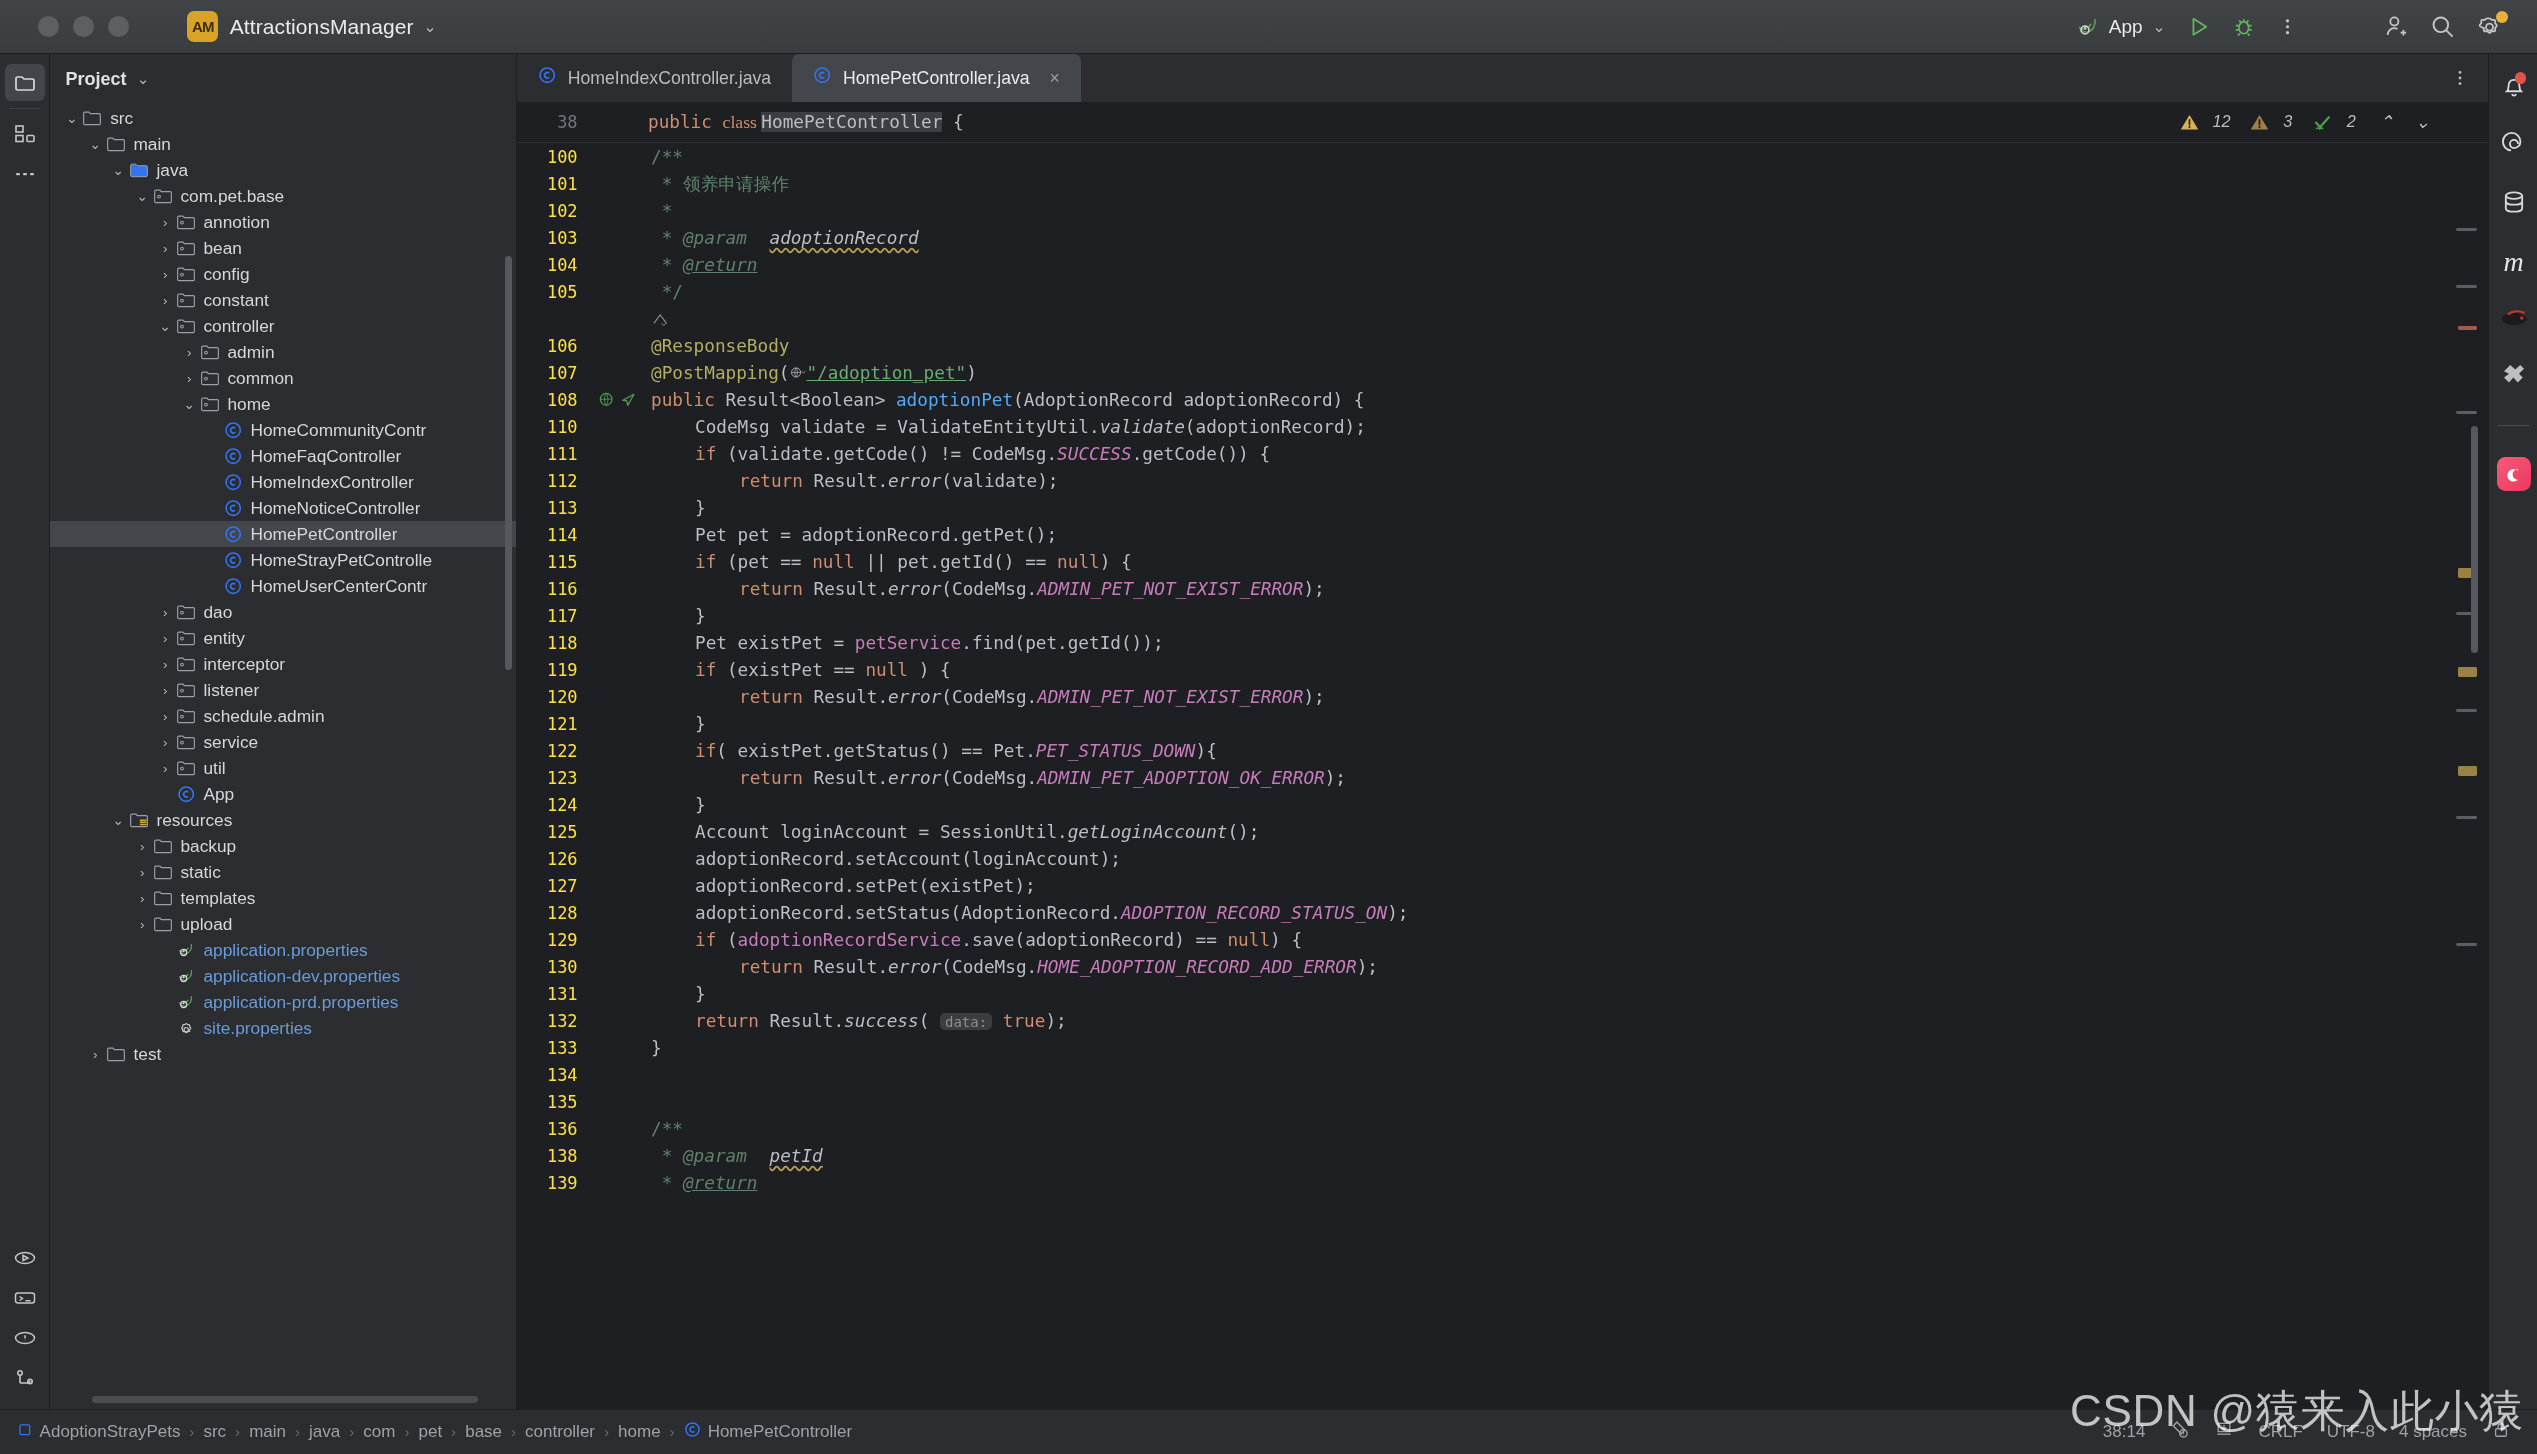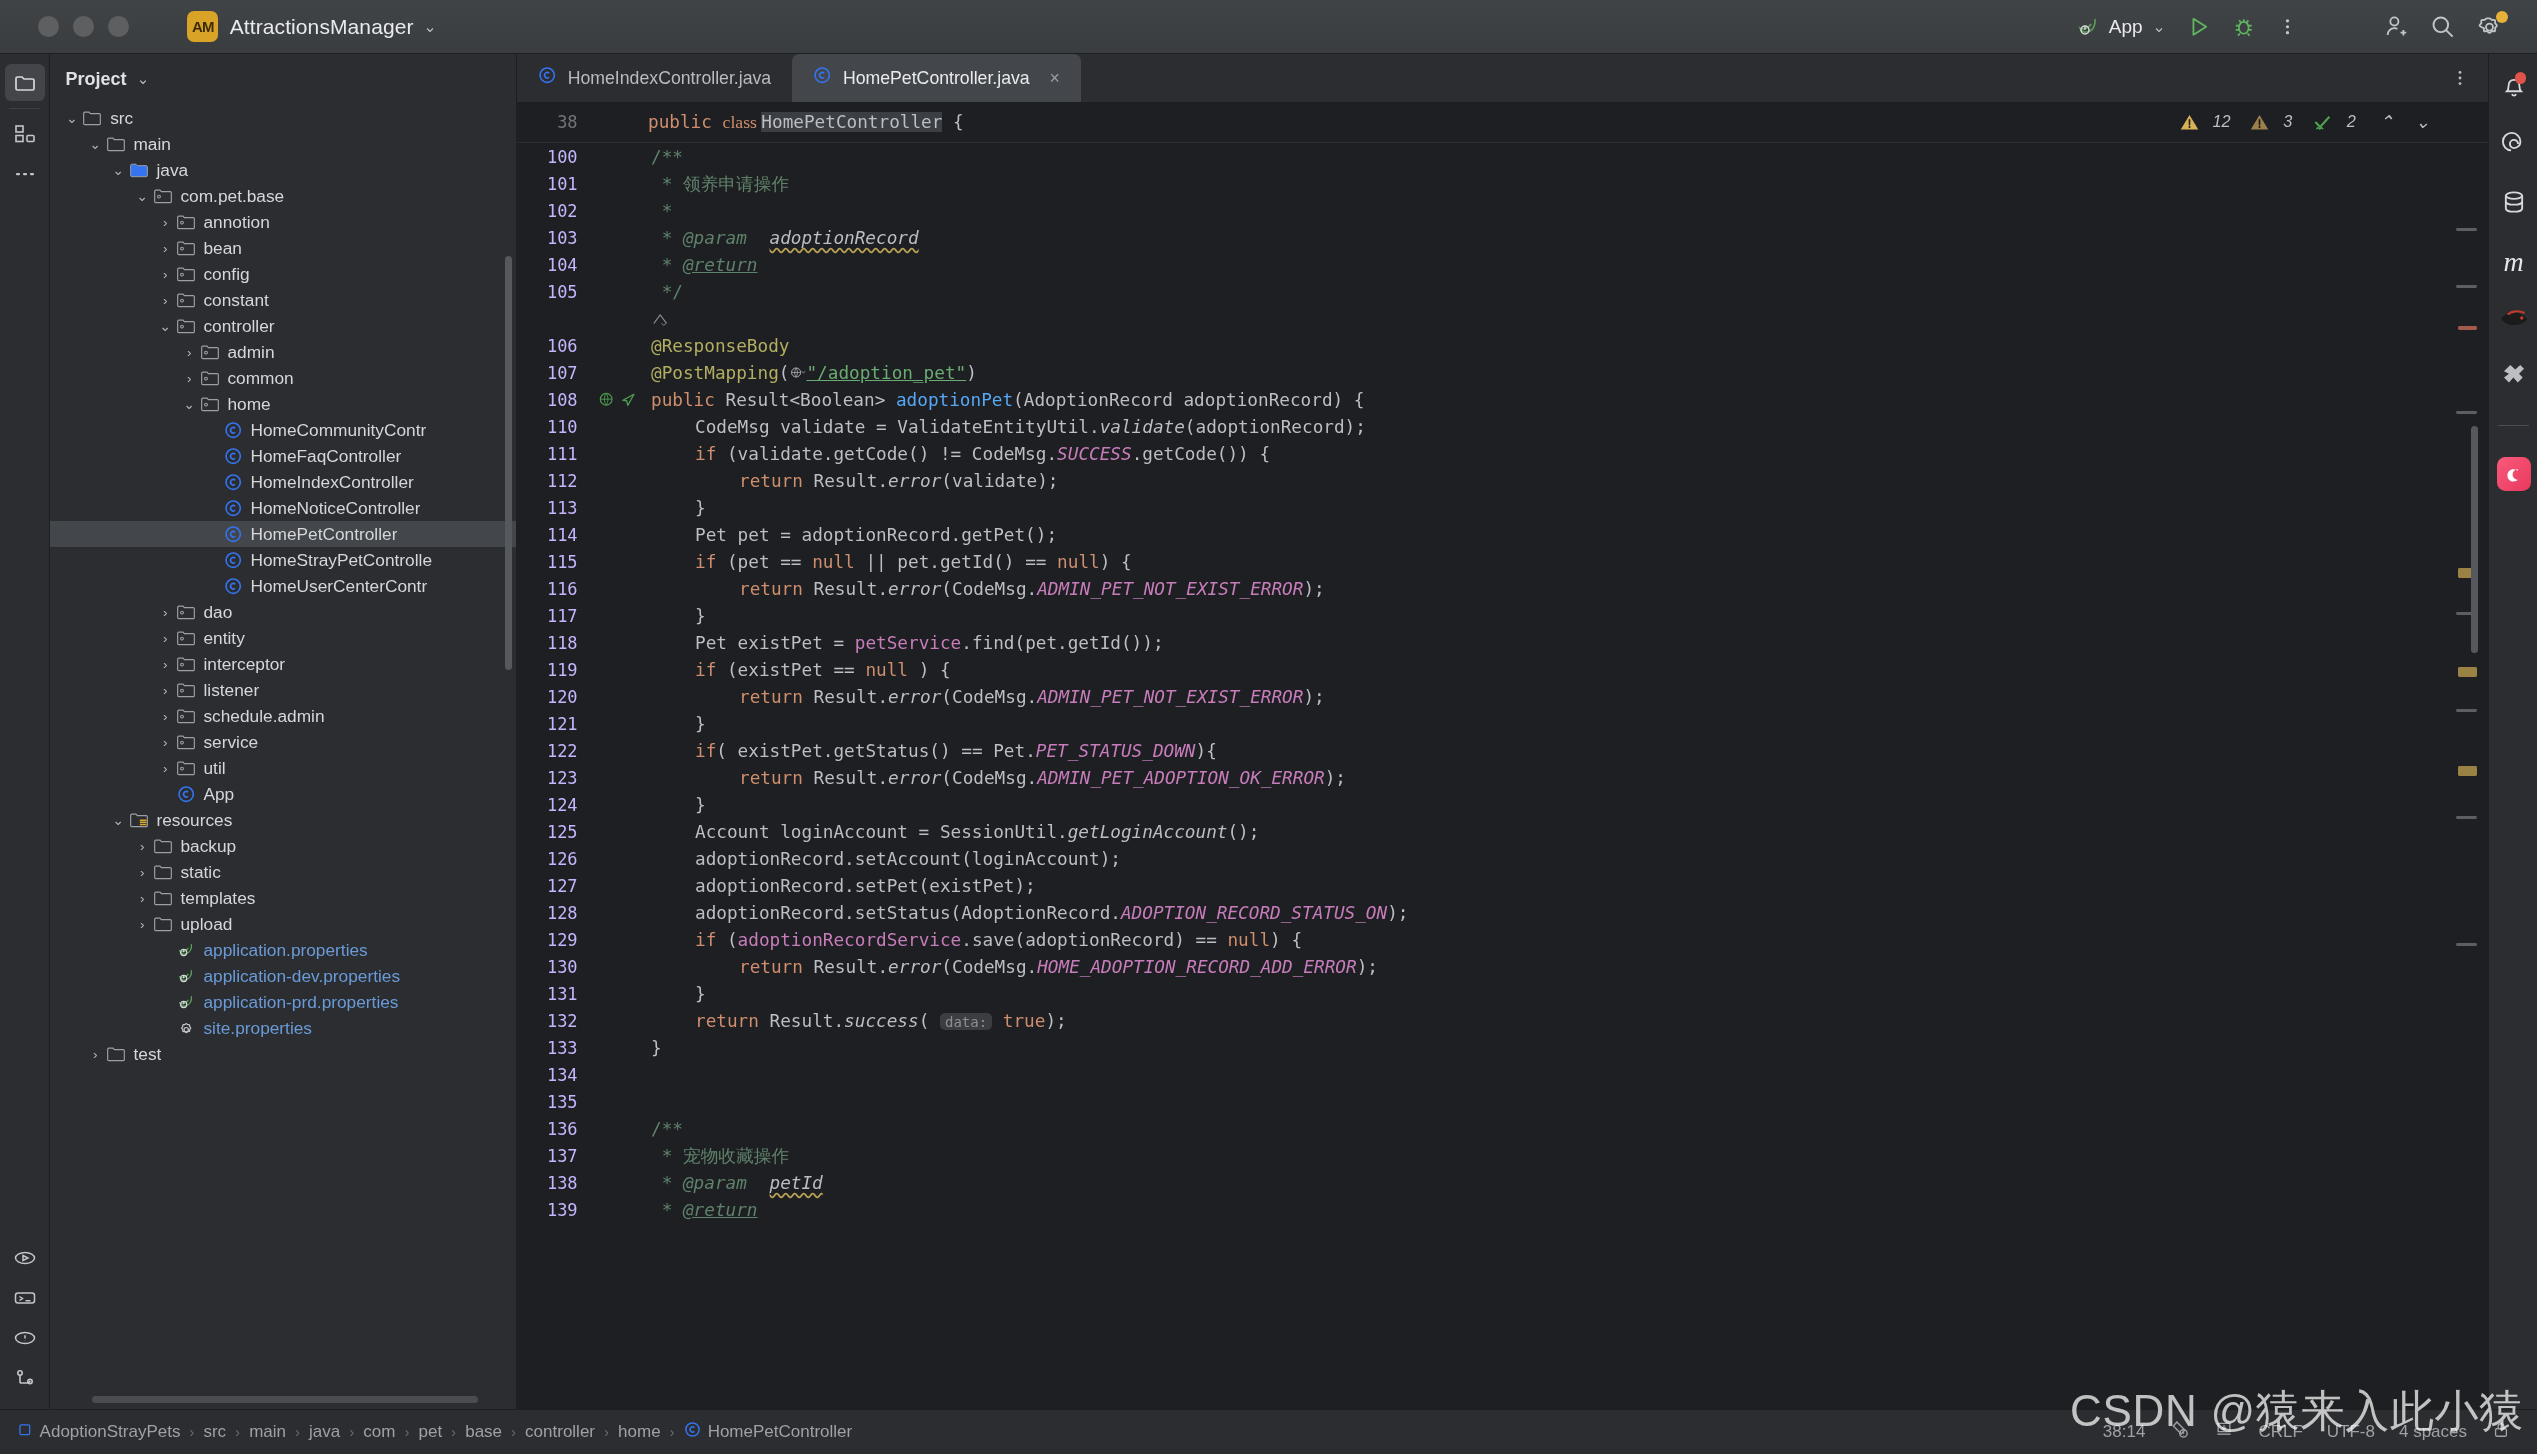--- a/index.html
+++ b/index.html
@@ -71,21 +71,21 @@
   .sticky {
     height: 41px; background: #1e1f22; display: flex; align-items: center;
     position: relative; border-bottom: 0.7px solid #2b2d30;
   }
   .gutnum { width: 79px; text-align: right; padding-right: 18.4px; color: #72767a; font-size: 17px;
             font-family: "DejaVu Sans Mono", monospace; }
   .code-area { flex: 1; position: relative; overflow: hidden; background: #1e1f22; }
   .lines { position: relative; }
   .cl { height: 27px; display: flex; align-items: center; font-family: "DejaVu Sans Mono", monospace;
         font-size: 17.7px; white-space: pre; }
-  .ln { width: 79px; text-align: right; padding-right: 18.4px; color: #c4b5fd; flex: 0 0 79px;
+  .ln { width: 79px; text-align: right; padding-right: 18.4px; color: #fde047; flex: 0 0 79px;
         font-family: "DejaVu Sans Mono", monospace; font-size: 17px; }
   .gutter-icons { width: 45px; flex: 0 0 45px; display: flex; align-items: center; gap: 2.8px; padding-left: 1.4px; }
   .src { padding-left: 7px; color: #bcbec4; }
   .param-hint { background: #3b3d40; color: #8b8e92; border-radius: 5px; padding: 0.7px 5px; font-size: 14px; }
   .squig { text-decoration: underline wavy #b8a055; text-underline-offset: 3.5px; margin-left: 12px; }
 
   .inspect {
     position: absolute; right: 58px; top: 10px; display: flex; align-items: flex-start; gap: 13px;
     color: #bcbec4; font-size: 16.3px; font-family: "Liberation Sans", sans-serif; z-index: 5; font-style: italic;
   }
@@ -701,21 +701,20 @@
             <div class="cl"><span class="ln">127</span><span class="gutter-icons"></span><span class="src" style="padding-left: 54px;"><span style="color: rgb(188, 190, 196);">adoptionRecord.setPet(existPet);</span></span></div>
             <div class="cl"><span class="ln">128</span><span class="gutter-icons"></span><span class="src" style="padding-left: 54px;"><span style="color: rgb(188, 190, 196);">adoptionRecord.setStatus(AdoptionRecord.</span><span style="color: rgb(199, 125, 187); font-style: italic;">ADOPTION_RECORD_STATUS_ON</span><span style="color: rgb(188, 190, 196);">);</span></span></div>
             <div class="cl"><span class="ln">129</span><span class="gutter-icons"></span><span class="src" style="padding-left: 54px;"><span style="color: rgb(207, 142, 109);">if </span><span style="color: rgb(188, 190, 196);">(</span><span style="color: rgb(199, 125, 187);">adoptionRecordService</span><span style="color: rgb(188, 190, 196);">.save(adoptionRecord) == </span><span style="color: rgb(207, 142, 109);">null</span><span style="color: rgb(188, 190, 196);">) {</span></span></div>
             <div class="cl"><span class="ln">130</span><span class="gutter-icons"></span><span class="src" style="padding-left: 98px;"><span style="color: rgb(207, 142, 109);">return </span><span style="color: rgb(188, 190, 196);">Result.</span><span style="color: rgb(188, 190, 196); font-style: italic;">error</span><span style="color: rgb(188, 190, 196);">(CodeMsg.</span><span style="color: rgb(199, 125, 187); font-style: italic;">HOME_ADOPTION_RECORD_ADD_ERROR</span><span style="color: rgb(188, 190, 196);">);</span></span></div>
             <div class="cl"><span class="ln">131</span><span class="gutter-icons"></span><span class="src" style="padding-left: 54px;"><span style="color: rgb(188, 190, 196);">}</span></span></div>
             <div class="cl"><span class="ln">132</span><span class="gutter-icons"></span><span class="src" style="padding-left: 54px;"><span style="color: rgb(207, 142, 109);">return </span><span style="color: rgb(188, 190, 196);">Result.</span><span style="color: rgb(188, 190, 196); font-style: italic;">success</span><span style="color: rgb(188, 190, 196);">( </span><span class="param-hint">data:</span><span style="color: rgb(188, 190, 196);"> </span><span style="color: rgb(207, 142, 109);">true</span><span style="color: rgb(188, 190, 196);">);</span></span></div>
             <div class="cl"><span class="ln">133</span><span class="gutter-icons"></span><span class="src" style="padding-left: 10px;"><span style="color: rgb(188, 190, 196);">}</span></span></div>
             <div class="cl"><span class="ln">134</span><span class="gutter-icons"></span><span class="src" style="padding-left: 10px;"></span></div>
             <div class="cl"><span class="ln">135</span><span class="gutter-icons"></span><span class="src" style="padding-left: 10px;"></span></div>
             <div class="cl"><span class="ln">136</span><span class="gutter-icons"></span><span class="src" style="padding-left: 10px;"><span style="color: rgb(95, 130, 107);">/**</span></span></div>
-            <div class="cl"><span class="ln">137</span><span class="gutter-icons"></span><span class="src" style="padding-left: 10px;"><span style="color: rgb(95, 130, 107);"> * 宠物收藏操作</span></span></div>
             <div class="cl"><span class="ln">138</span><span class="gutter-icons"></span><span class="src" style="padding-left: 10px;"><span style="color: rgb(95, 130, 107);"> * </span><span style="color: rgb(95, 130, 107); font-style: italic;">@param</span><span style="color: rgb(95, 130, 107);"> </span><span class="squig" style="color: rgb(188, 190, 196); font-style: italic;">petId</span></span></div>
             <div class="cl"><span class="ln">139</span><span class="gutter-icons"></span><span class="src" style="padding-left: 10px;"><span style="color: rgb(95, 130, 107);"> * </span><span style="color: rgb(95, 130, 107); font-style: italic; text-decoration: underline;">@return</span></span></div>
           </div>
         <div class="mini-scroll">
           <div class="mk l" style="top:85px"></div>
           <div class="mk l" style="top:142px"></div>
           <div class="mk e" style="top:183px"></div>
           <div class="mk l" style="top:268px"></div>
           <div class="mk w" style="top:425px;height:10px"></div>
           <div class="mk l" style="top:469px"></div>

